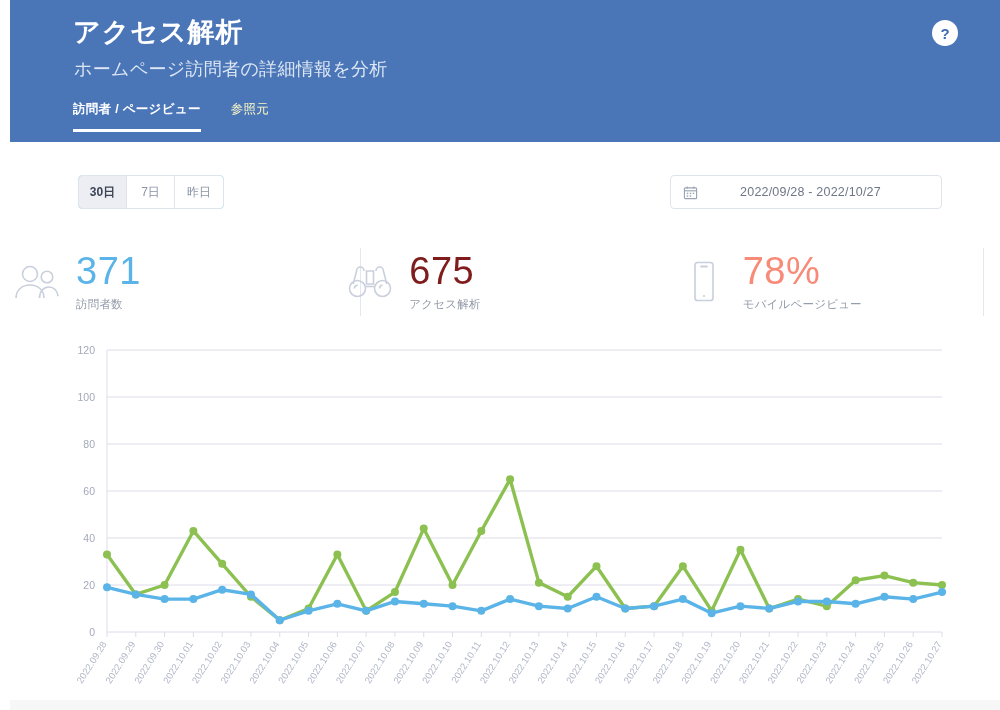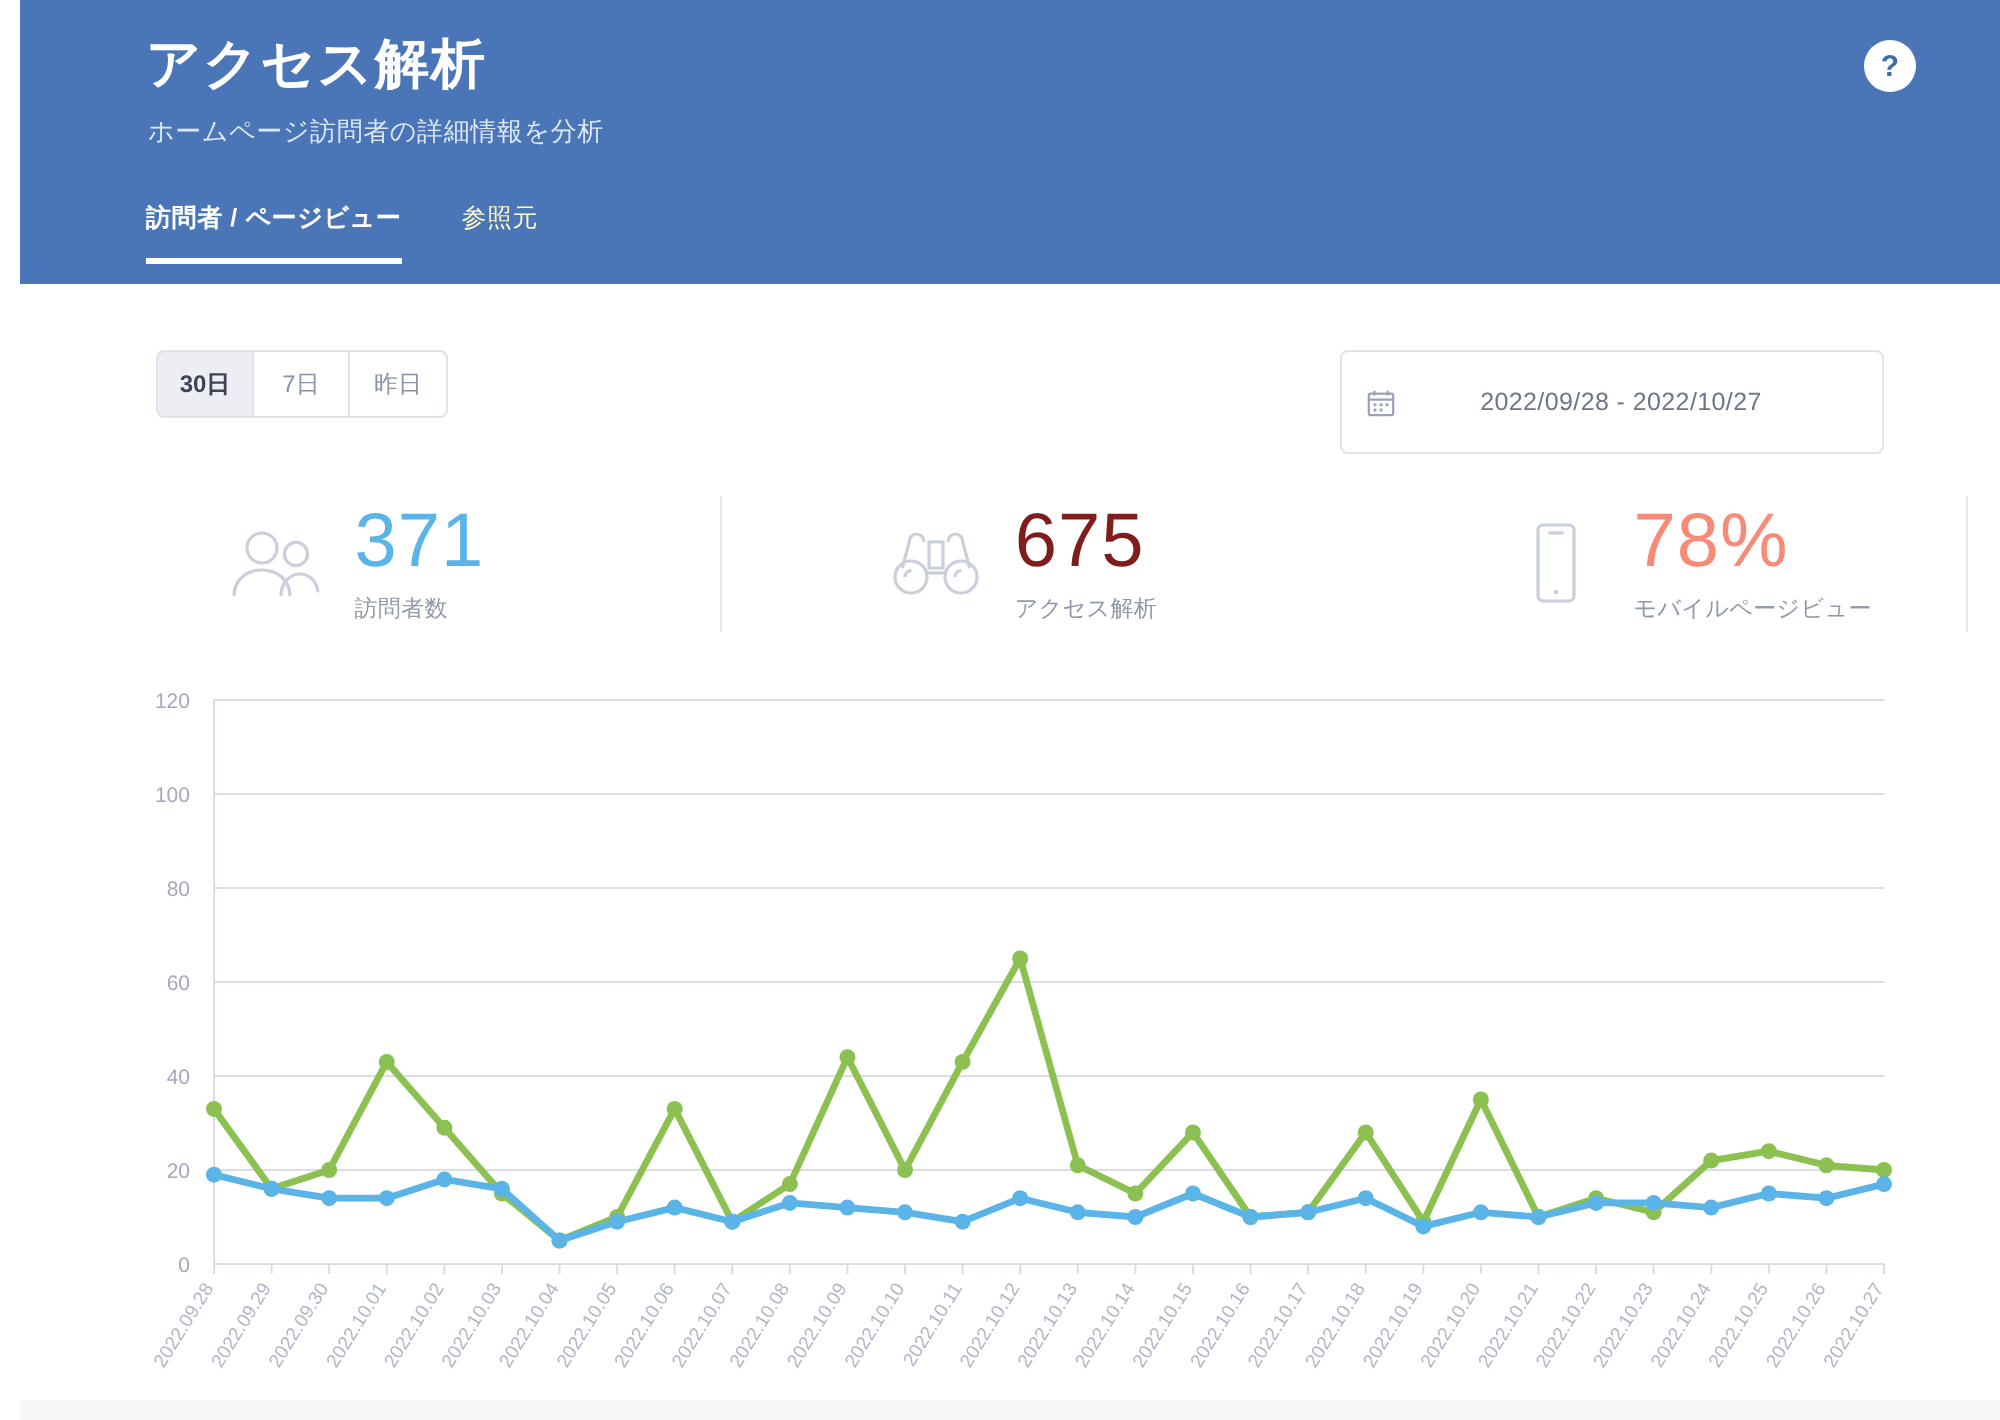--- a/index.html
+++ b/index.html
@@ -18,21 +18,21 @@
     position: absolute; left: 0; top: 0; width: 1000px; height: 142px;
     background: #4a76b8;
   }
   .header-title {
     position: absolute; left: 63px; top: 14px;
     font-size: 27px; font-weight: bold; color: #ffffff;
     letter-spacing: 1px;
   }
   .header-sub {
     position: absolute; left: 64px; top: 57px;
-    font-size: 13px; color: #dde6f3; letter-spacing: .3px; font-family: Liberation Mono, monospace;
+    font-size: 18px; color: #dde6f3; letter-spacing: .3px; font-family: Liberation Mono, monospace;
   }
   .help-btn {
     position: absolute; right: 52px; top: 20px;
     width: 26px; height: 26px; border-radius: 50%;
     background: #ffffff; cursor: pointer;
     display: flex; align-items: center; justify-content: center;
   }
   .help-btn span { font-size: 15px; font-weight: bold; color: #3f6bb0; line-height: 1; }
 
   .tabs { position: absolute; left: 63px; bottom: 10px; display: flex; align-items: flex-start; }
@@ -54,36 +54,36 @@
   .seg {
     min-width: 48px; height: 32px; line-height: 32px; text-align: center;
     font-size: 12px; color: #8a93a5; padding: 0 10px; cursor: pointer;
     background: #ffffff; border-right: 1px solid #dfe3ea;
   }
   .seg:last-child { border-right: none; }
   .seg.active { background: #eceef4; color: #3d4456; font-weight: bold; }
 
   .date-field {
     position: absolute; right: 68px; top: 33px;
-    width: 272px; height: 52px;
+    width: 272px; height: 34px;
     border: 1px solid #dfe3ea; border-radius: 4px; background: #fff;
     display: flex; align-items: center; cursor: pointer;
   }
   .cal-icon { margin-left: 12px; width: 15px; height: 15px; flex: 0 0 auto; color:#9aa3b5; }
   .date-text {
     flex: 1; text-align: center; font-size: 12.5px; color: #6d7688;
     letter-spacing: .2px; padding-right: 18px;
   }
 
   
   .kpis {
     position: absolute; left: 0; top: 232px; width: 1000px; height: 100px;
     display: flex;
   }
-  .kpi { flex: 1; position: relative; display: flex; align-items: center; justify-content: center; }
+  .kpi { flex: 1; position: relative; display: flex; align-items: center; }
   .kpi-inner { display: flex; align-items: center; gap: 12px; }
   .kpi-icon { width: 54px; height: 46px; display: flex; align-items: center; justify-content: center; color: #c3c9d6; }
   .kpi-text { display: flex; flex-direction: column; align-items: flex-start; }
   .kpi-value { font-size: 38px; line-height: 1; font-weight: 300; letter-spacing: .5px; }
   .kpi-label { font-size: 11.5px; color: #9199a8; margin-top: 7px; letter-spacing: .2px; }
   .kpi-sep { position: absolute; top: 16px; width: 1px; height: 68px; background: #e4e7ee; }
   .sep1 { left: 350px; }
   .sep2 { left: 640px; }
 
   

